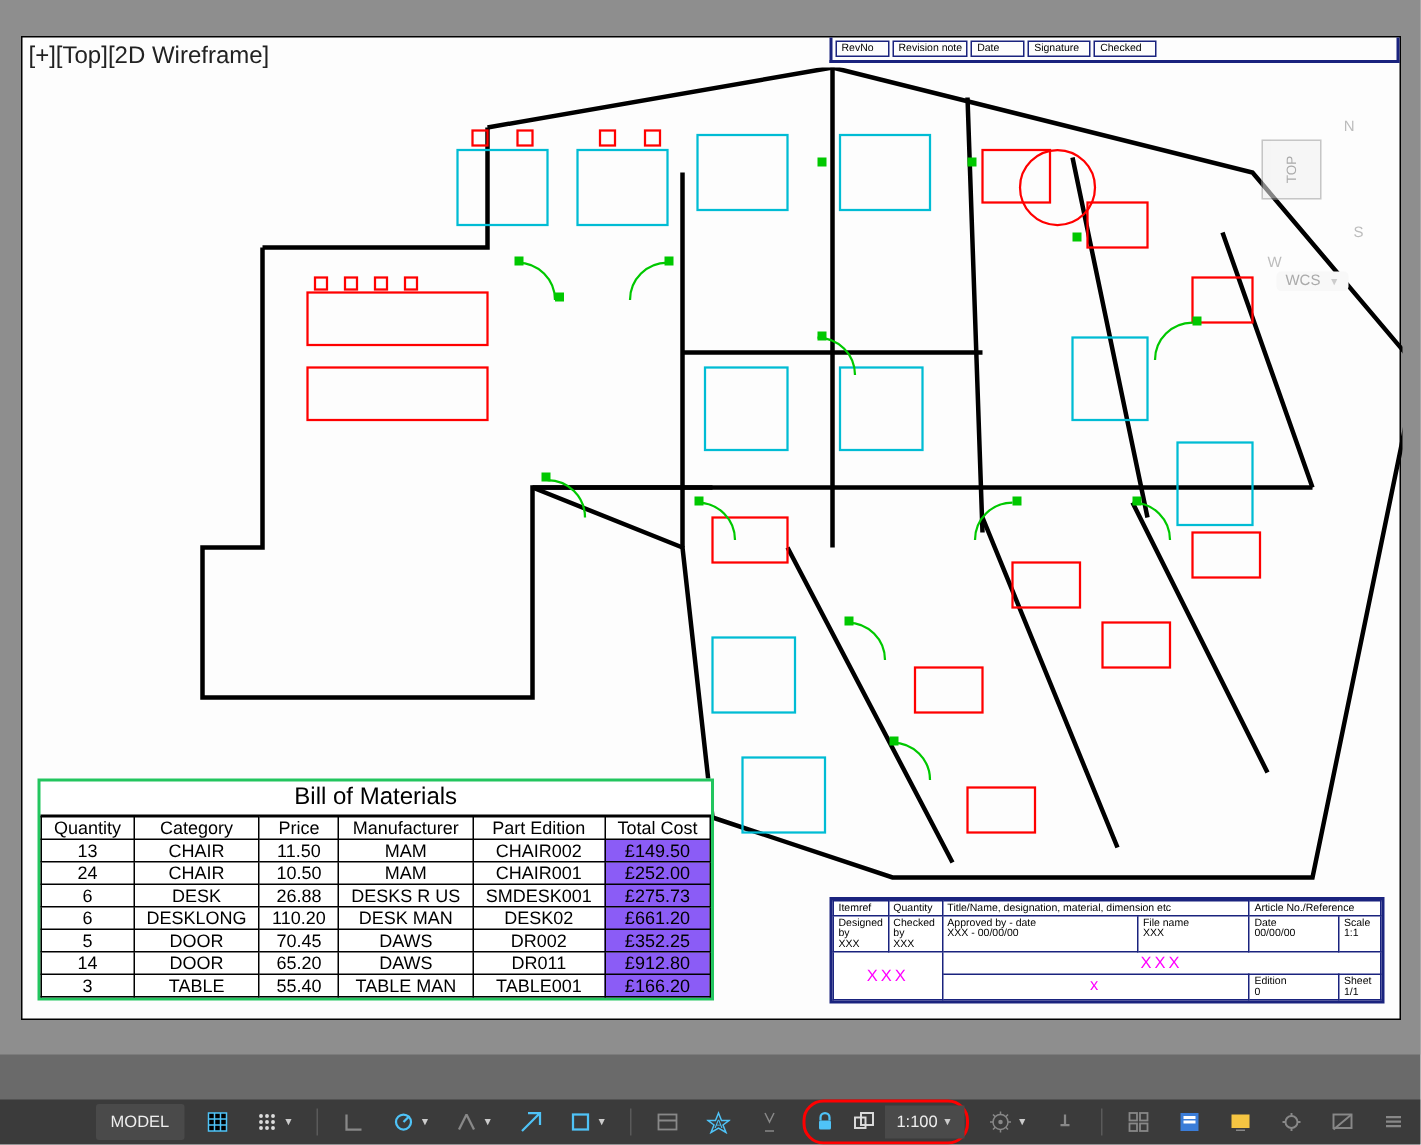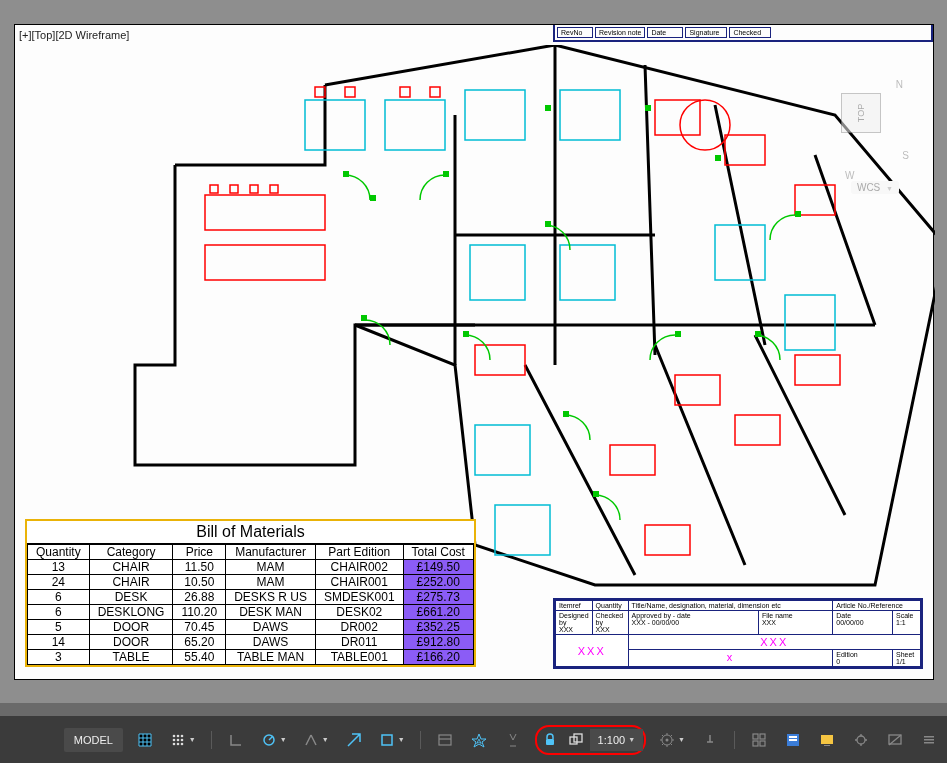--- a/index.html
+++ b/index.html
@@ -1,53 +1,53 @@
 <!DOCTYPE html>
 <html><head>
 <meta charset="utf-8">
 <style>
   * { box-sizing: border-box; margin: 0; padding: 0; }
   body { font-family: Arial, sans-serif; background: #6a6a6a; width: 947px; height: 763px; overflow: hidden; position: relative; }
   
   .canvas-area { position: absolute; top: 0; left: 0; width: 947px; height: 703px; background: #8e8e8e; }
   .drawing-sheet { position: absolute; top: 24px; left: 14px; width: 920px; height: 656px; background: #fdfdfd; border: 1px solid #000; }
   
-  .view-label { position: absolute; top: 4px; left: 4px; font-size: 11px; color: #222; }
+  .view-label { position: absolute; top: 4px; left: 4px; font-size: 16px; color: #222; }
   
   
   .floorplan { position: absolute; top: 20px; left: 100px; width: 820px; height: 560px; }
   
   
   .title-block { position: absolute; right: 10px; bottom: 10px; width: 370px; border: 2px solid #1a237e; font-size: 7px; background: #fff; }
   .title-block table { width: 100%; border-collapse: collapse; }
   .title-block td, .title-block th { border: 1px solid #1a237e; padding: 1px 3px; font-weight: normal; vertical-align: top; }
   .title-block .magenta { color: #ff00ff; font-size: 11px; letter-spacing: 2px; }
   
   
   .rev-block { position: absolute; top: 0; right: 0; width: 380px; border: 2px solid #1a237e; border-top: none; font-size: 7px; }
   .rev-block td, .rev-block th { border: 1px solid #1a237e; padding: 1px 3px; font-weight: normal; }
   
   
-  .bom { position: absolute; left: 10px; bottom: 12px; border: 2px solid #eab308; background: #fff; font-size: 12px; }
+  .bom { position: absolute; left: 10px; bottom: 12px; border: 2px solid #22c55e; background: #fff; font-size: 12px; }
   .bom table { border-collapse: collapse; }
   .bom caption { font-size: 16px; padding: 2px 0; border-bottom: 1px solid #000; caption-side: top; }
   .bom td, .bom th { border: 1px solid #000; padding: 0 8px; text-align: center; font-weight: normal; }
   .bom .shaded { background: #8b5cf6; }
   
   
   .viewcube { position: absolute; top: 48px; right: 22px; width: 100px; height: 100px; opacity: 0.55; }
   .viewcube .cube { position: absolute; top: 20px; left: 30px; width: 40px; height: 40px; border: 1px solid #999; background: #f0f0f0; display: flex; align-items: center; justify-content: center; font-size: 9px; color: #666; transform: rotate(-90deg); }
   .viewcube .compass { position: absolute; font-size: 10px; color: #888; }
   .viewcube .n { top: 6px; right: 8px; }
   .viewcube .s { bottom: 12px; right: 2px; }
   .viewcube .w { bottom: -8px; left: 34px; }
   .wcs-label { position: absolute; top: 156px; right: 34px; font-size: 10px; color: #aaa; background: #f8f8f8; border-radius: 3px; padding: 1px 6px; }
   
   
-  .statusbar { position: absolute; left: 0; bottom: 0; width: 100%; height: 47px; background: #3b3b3b; display: flex; align-items: center; justify-content: flex-end; padding: 0 6px; gap: 10px; }
+  .statusbar { position: absolute; left: 0; bottom: 0; width: 100%; height: 30px; background: #3b3b3b; display: flex; align-items: center; justify-content: flex-end; padding: 0 6px; gap: 10px; }
   .sb-btn { height: 24px; min-width: 24px; display: flex; align-items: center; justify-content: center; color: #ddd; font-size: 11px; cursor: pointer; border-radius: 2px; padding: 0 3px; }
   .sb-model { background: #4a4a4a; padding: 0 10px; font-size: 11px; color: #eee; }
   .sb-sep { width: 1px; height: 18px; background: #5a5a5a; margin: 0 2px; }
   .sb-btn.active { color: #4fc3f7; }
   .sb-btn.dim { color: #888; }
   .highlight-box { border: 2px solid #ff0000; border-radius: 14px; padding: 1px; display: flex; gap: 2px; align-items: center; }
   .sb-scale { background: #4a4a4a; color: #eee; padding: 0 8px; font-size: 11px; height: 22px; display: flex; align-items: center; }
   .drop-tri { font-size: 7px; margin-left: 3px; color: #ccc; }
   
   

